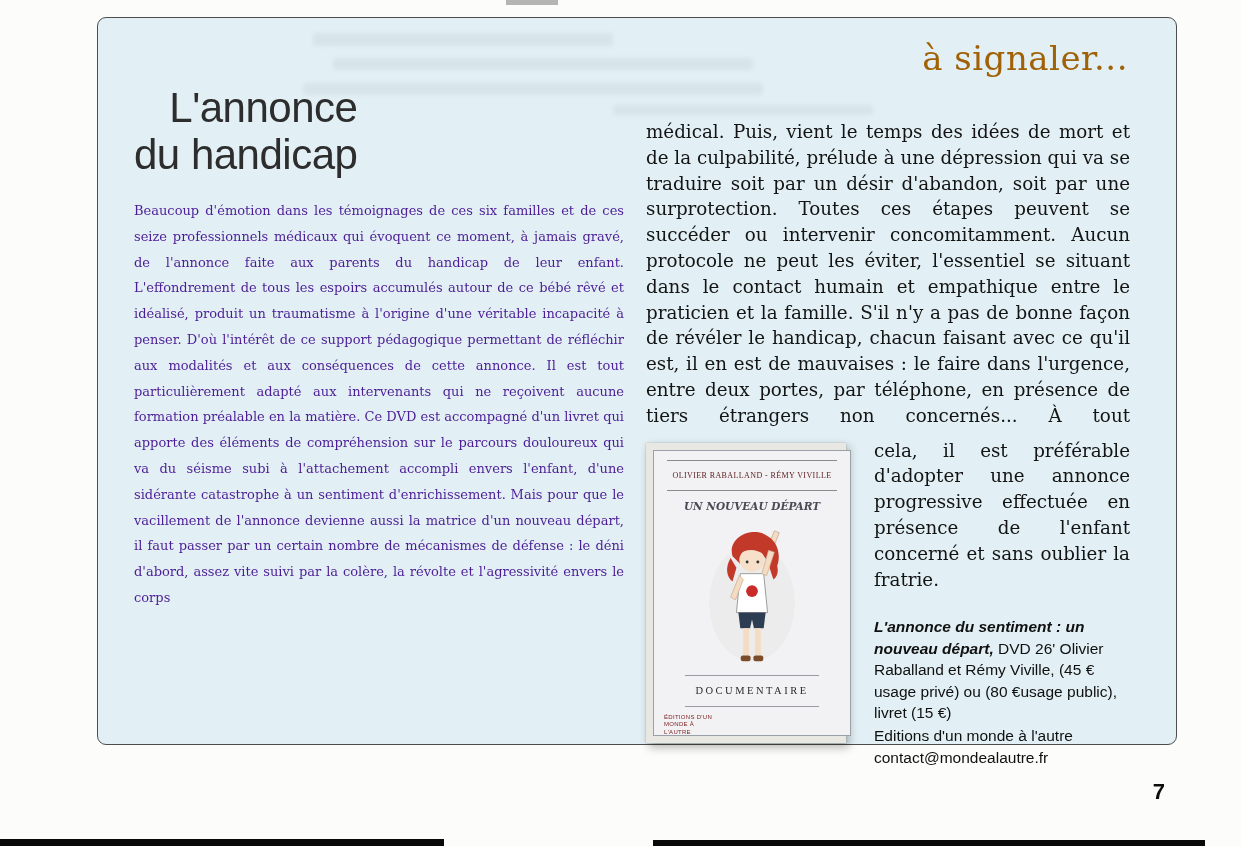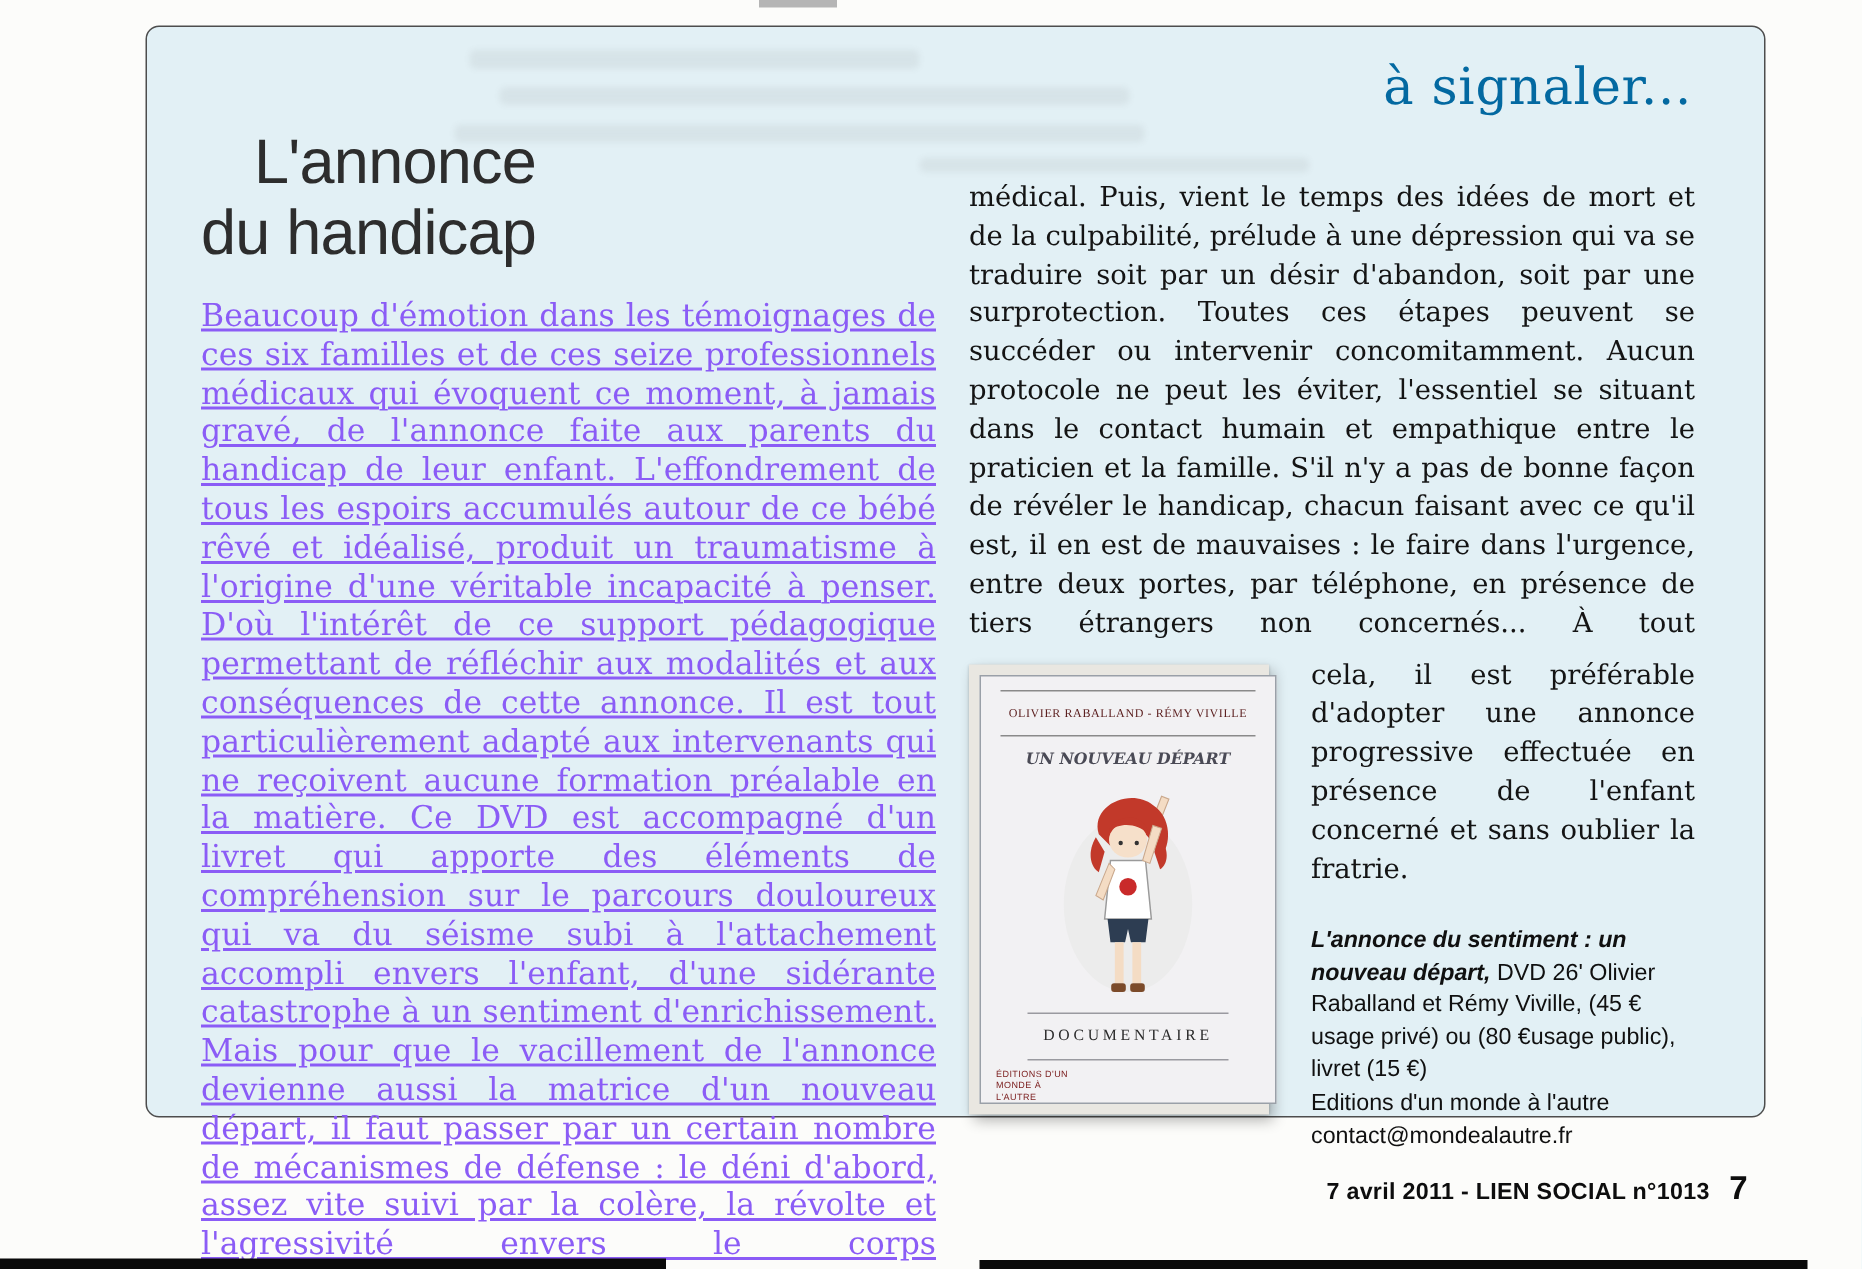--- a/index.html
+++ b/index.html
@@ -12,33 +12,33 @@
     position:absolute; left:97px; top:17px; width:1080px; height:728px;
     background:#e2f0f5; border:1px solid #4d4d4d; border-radius:9px;
   }
 
   
   .ghost { position:absolute; background:#5a5a5a; opacity:0.08; filter:blur(2px); border-radius:4px; }
 
   .section-label {
     position:absolute; top:20px; right:48px;
     font-family:"DejaVu Serif", serif; font-size:34px; letter-spacing:0.5px;
-    color:#0369a1;
+    color:#a16207;
   }
 
   .title {
     position:absolute; left:36px; top:66px;
     font-family:"Liberation Sans", sans-serif; font-weight:500;
     font-size:42px; line-height:47px; color:#2d2d2d; letter-spacing:-0.5px;text-align:right;
   }
 
   .col-left {
     position:absolute; left:36px; top:180px; width:490px;
-    font-size:21px; line-height:25.8px; color:#8b5cf6;
-    text-align:justify; text-align-last:justify;text-decoration:underline;
+    font-size:13px; line-height:25.8px; color:#4c1d95;
+    text-align:justify; text-align-last:justify;
   }
 
   .col-right {
     position:absolute; left:548px; top:101px; width:484px;
     font-size:18.3px; line-height:25.8px; color:#141414;
   }
   .col-right .para-top { text-align:justify; text-align-last:justify; }
 
   .below { position:relative; margin-top:9px; min-height:312px; }
 
@@ -166,20 +166,19 @@
             <p class="cap-line">contact@mondealautre.fr</p>
           </div>
         </div>
 
       </div>
     </div>
 
   </div>
 
   <div class="footer">
-    <span class="footer-text">7 avril 2011 - LIEN SOCIAL n°1013</span>
     <span class="footer-page">7</span>
   </div>
 
   <div class="scan-bar left"></div>
   <div class="scan-bar right"></div>
 
 </div>
 
 </body></html>

